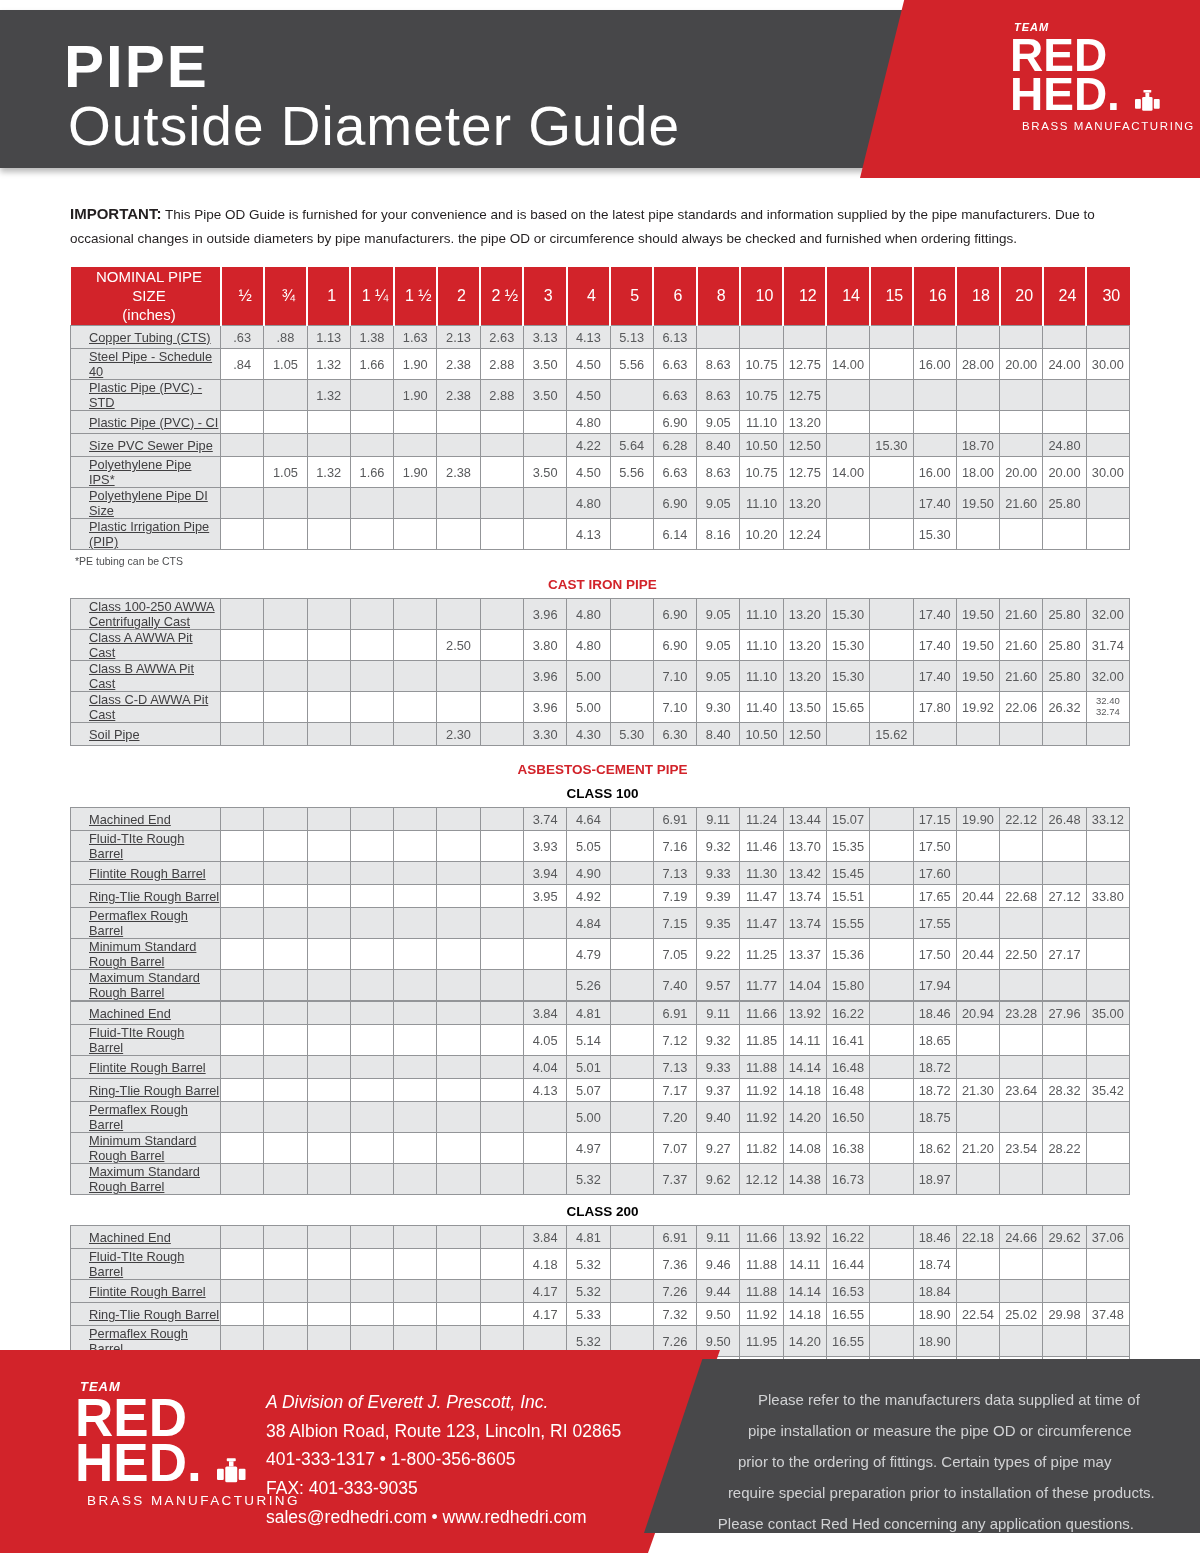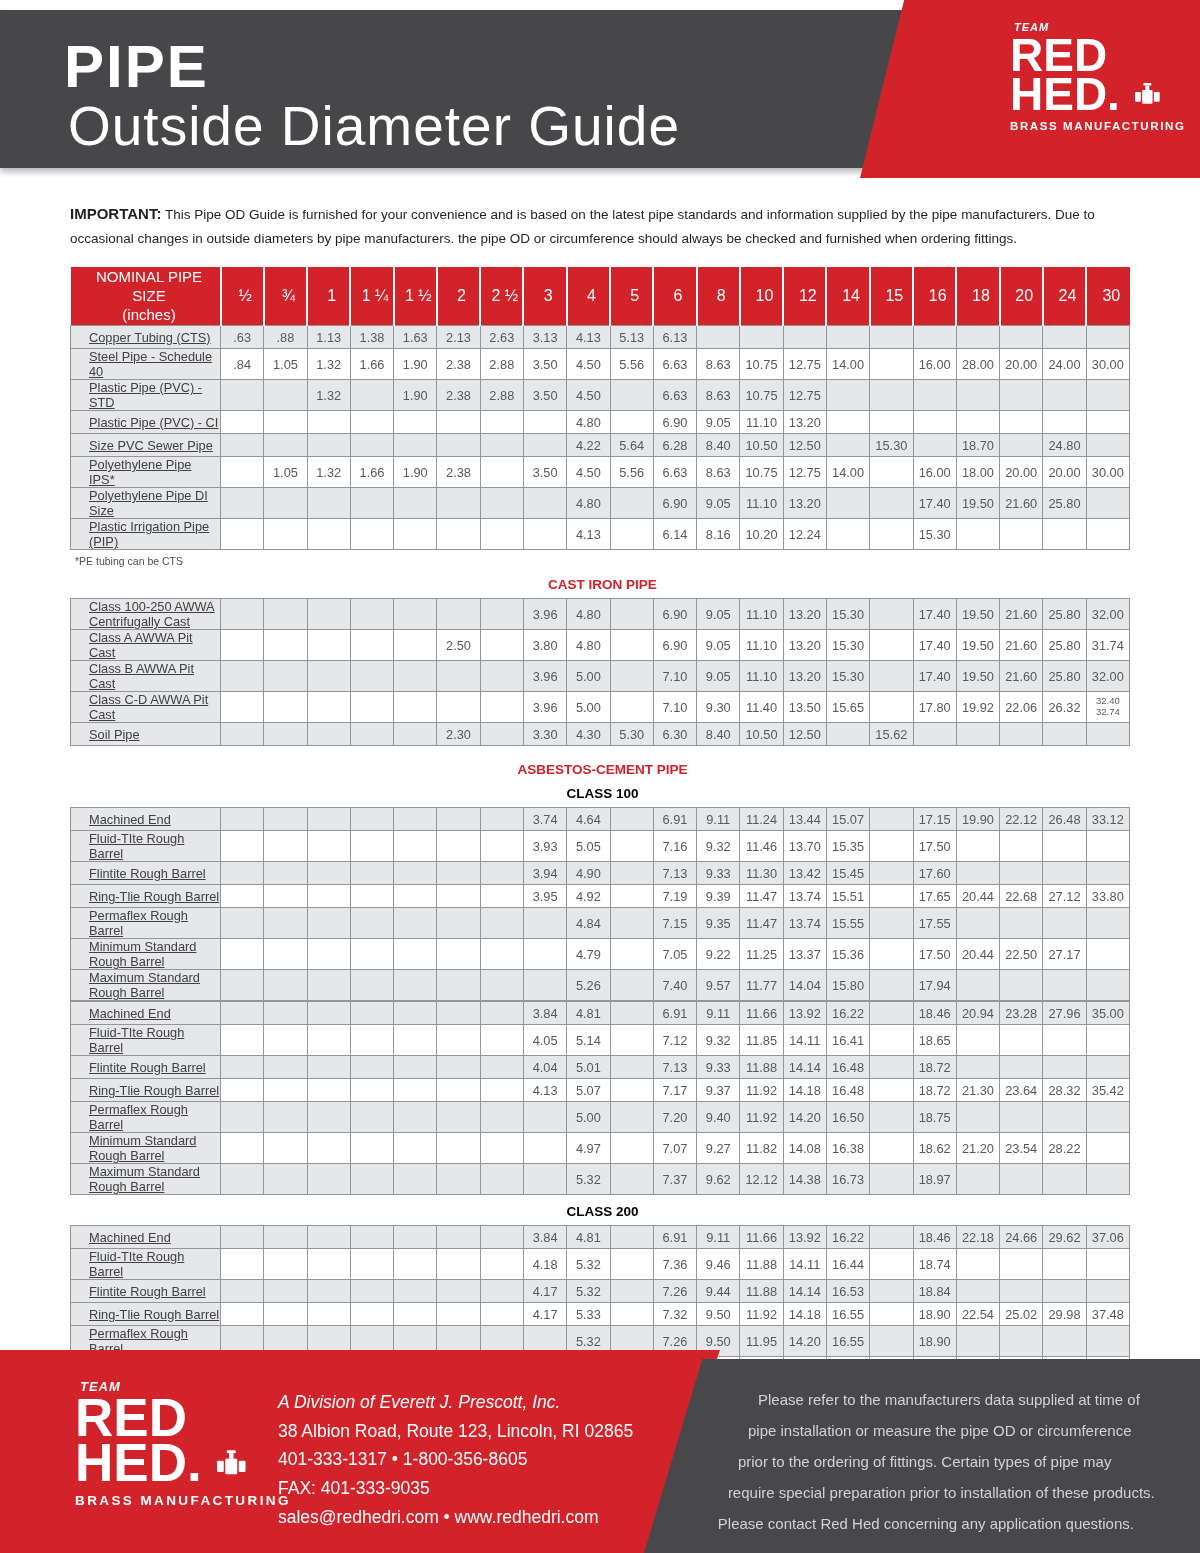--- a/index.html
+++ b/index.html
@@ -11,22 +11,22 @@
              box-shadow:0 4px 6px rgba(0,0,0,.28);}
   .hero-title-top{position:absolute;top:22px;left:64px;color:#fff;font-size:60px;font-weight:bold;letter-spacing:2px;}
   .hero-title-main{position:absolute;top:84px;left:68px;color:#fff;font-size:55px;font-weight:normal;letter-spacing:1px;}
   .badge{position:absolute;top:0;right:0;width:340px;height:178px;background:#d2232a;
          clip-path:polygon(13% 0,100% 0,100% 100%,0 100%);filter:drop-shadow(0 4px 4px rgba(0,0,0,.35));}
 
   
   .logo{color:#fff;line-height:1;}
   .logo .team{font-style:italic;font-weight:bold;letter-spacing:1px;}
   .logo .big{font-weight:bold;letter-spacing:0;line-height:.84;}
-  .logo .hedline{display:flex;align-items:center;gap:15px;}
-  .logo .tag{font-weight:bold;white-space:nowrap;}
+  .logo .hedline{display:flex;align-items:flex-end;gap:15px;}
+  .logo .tag{font-weight:normal;white-space:nowrap;margin-left:12px;}
   .logo--sm{position:absolute;left:150px;top:22px;}
   .logo--sm .team{font-size:11px;margin:0 0 3px 4px;}
   .logo--sm .big{font-size:46px;}
   .logo--sm .tag{font-size:11.5px;letter-spacing:1.6px;margin-top:8px;}
   .logo--sm .icon-pipe{width:26px;height:24px;}
   .logo--lg{position:absolute;left:75px;top:32px;}
   .logo--lg .team{font-size:13px;margin:0 0 3px 5px;}
   .logo--lg .big{font-size:53px;}
   .logo--lg .tag{font-size:13.5px;letter-spacing:2.4px;margin-top:9px;}
   .logo--lg .icon-pipe{width:30px;height:28px;}
@@ -55,28 +55,28 @@
   .sec.sec-asb{margin-top:16px;margin-bottom:3px;}
   table.sizes-footer{margin-top:2px;}
   table.sizes-footer td.note{border:none;font-size:9.5px;color:#4d4e50;line-height:1.5;padding-left:6px;vertical-align:middle;}
   table.sizes-footer th.hcol{height:48px;}
 
   
   .bottom{position:absolute;top:1348px;left:0;width:1200px;height:205px;}
   .bottom .red-block{position:absolute;top:2px;left:0;width:720px;height:203px;background:#d2232a;
                      clip-path:polygon(0 0,100% 0,90% 100%,0 100%);}
   .bottom .red-fill{position:absolute;top:2px;left:0;width:400px;height:203px;background:#d2232a;}
-  .bottom .dark-panel{position:absolute;top:11px;right:0;width:556px;height:194px;background:#48484a;
+  .bottom .dark-panel{position:absolute;top:11px;right:0;width:556px;height:174px;background:#48484a;
                       clip-path:polygon(10.5% 0,100% 0,100% 100%,0 100%);
                       box-sizing:border-box;padding:26px 42px 8px 62px;
                       filter:drop-shadow(-3px 0 3px rgba(0,0,0,.25));}
   .bottom .dark-panel::before{content:"";float:left;width:52px;height:160px;
                       shape-outside:polygon(0 0,100% 0,0 100%);}
   .disclaimer{color:#d1d2d4;font-size:15px;line-height:2.06;margin:0;}
-  .contact{position:absolute;left:278px;top:40px;color:#fff;font-size:17.5px;line-height:1.64;}
+  .contact{position:absolute;left:266px;top:40px;color:#fff;font-size:17.5px;line-height:1.64;}
   .contact .division{font-style:italic;}
 </style>
 </head>
 <body>
 
 <div class="page">
 
   <div class="hero-band">
     <div class="hero-title-top">PIPE</div>
     <div class="hero-title-main">Outside Diameter Guide</div>

